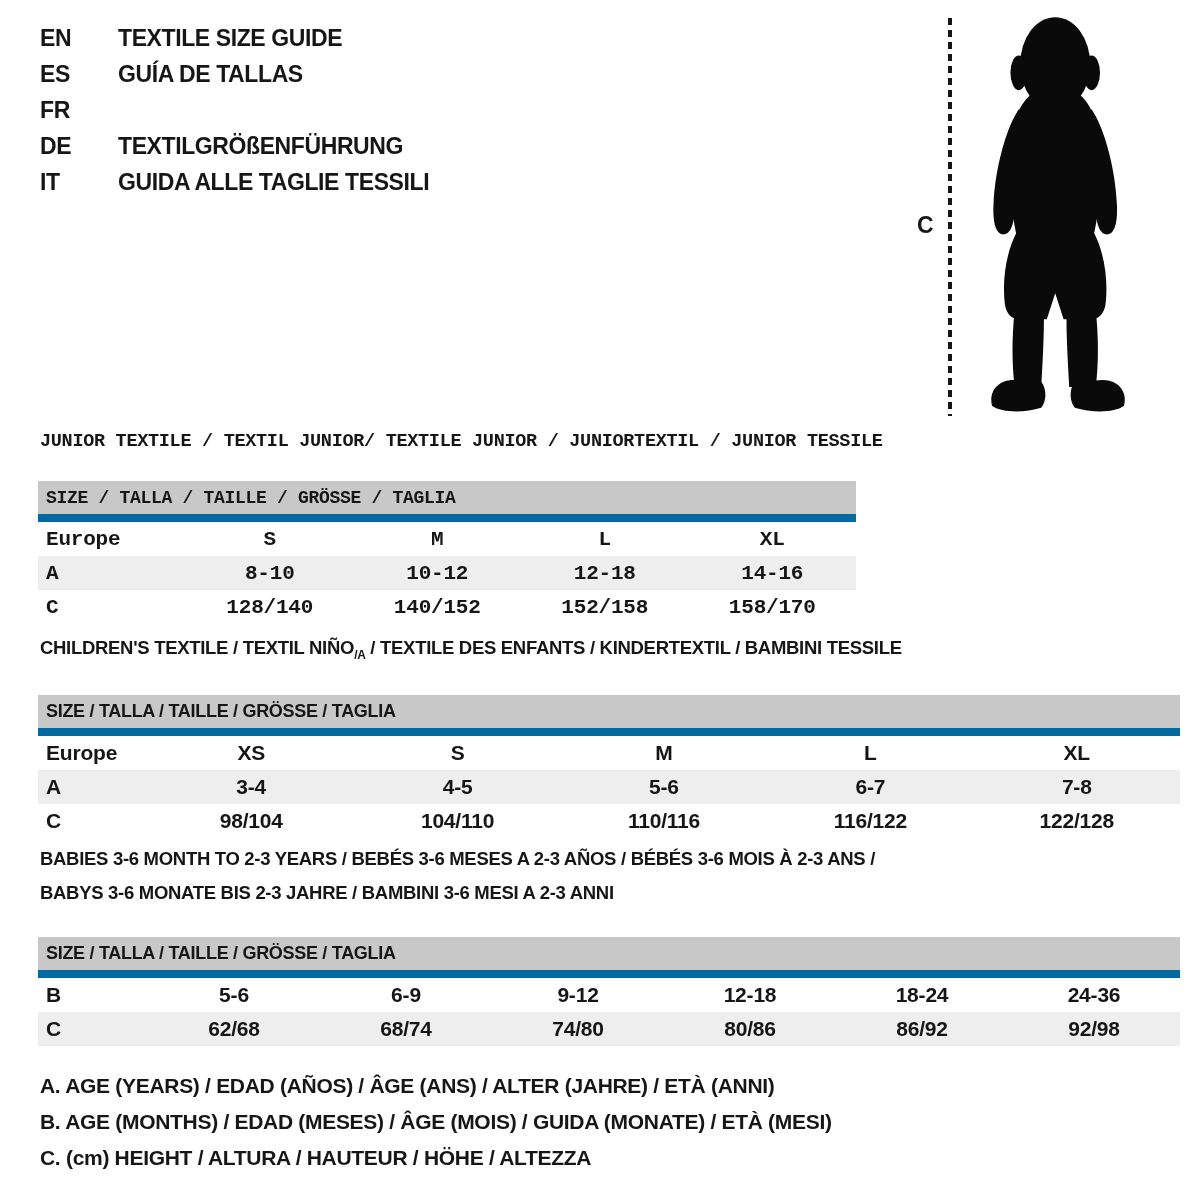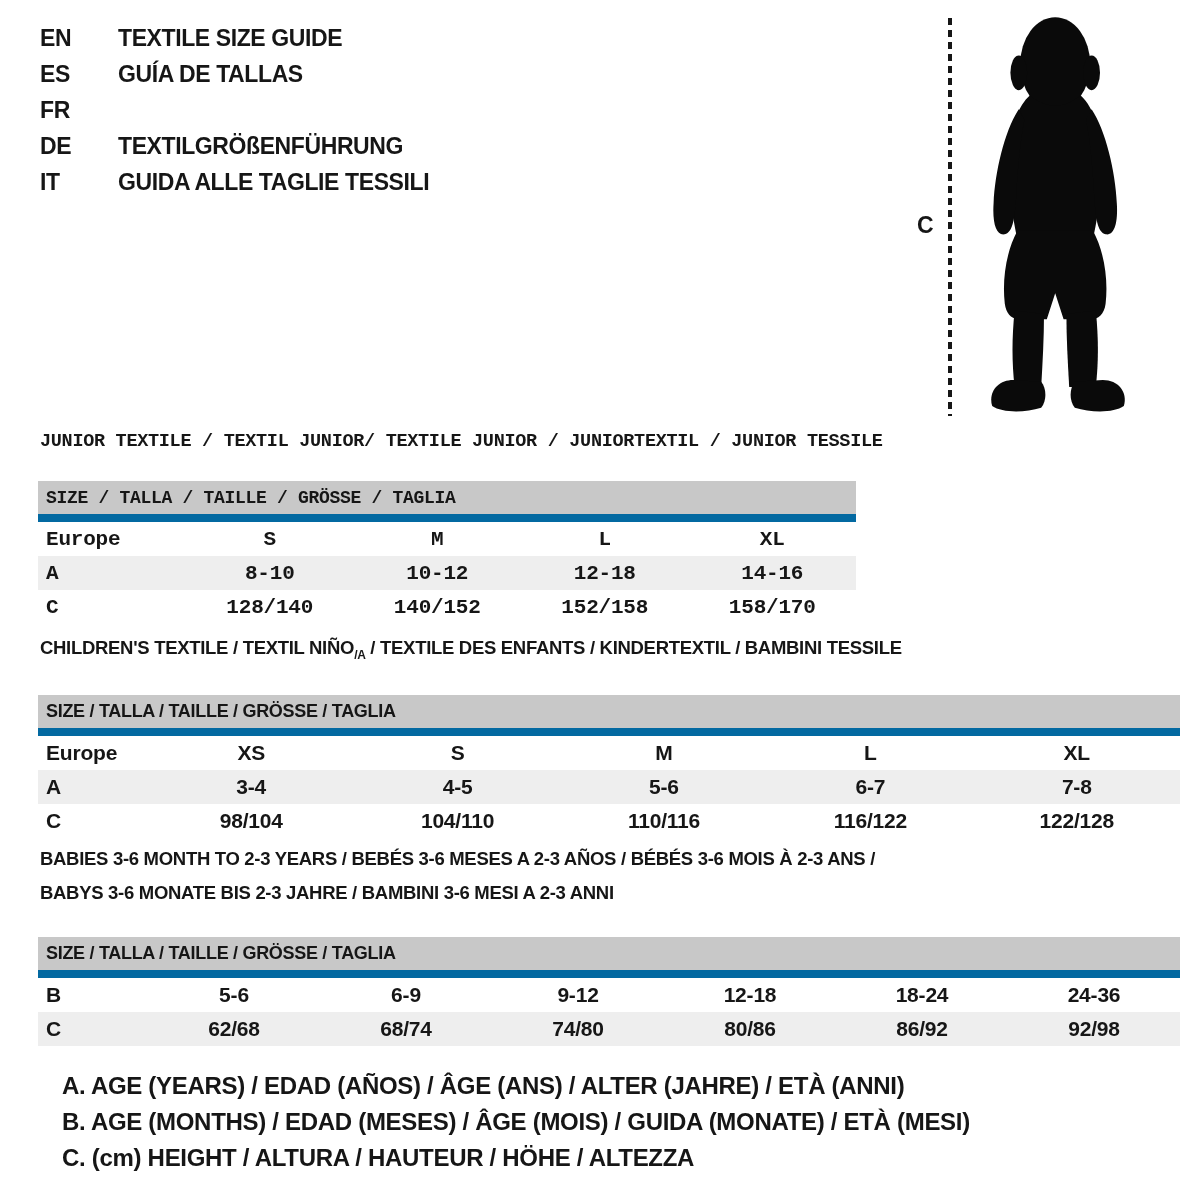--- a/index.html
+++ b/index.html
@@ -60,21 +60,21 @@
     height:34px;font-size:21px;letter-spacing:-0.2px;padding:0;
   }
   .size-table tbody th{text-align:left;padding-left:8px;font-weight:700;}
   .size-table tbody td{text-align:center;}
   .size-table tr.alt{background:var(--alt-bg);}
   .sec-junior col.c-label{width:148px;}
   .sec-children col.c-label, .sec-babies col.c-label{width:110px;}
 
   
   .notes{position:absolute;left:40px;top:1068px;}
-  .note-line{font-size:24px;line-height:36px;letter-spacing:-0.3px;white-space:nowrap;margin-left:22px;}
+  .note-line{font-size:21px;line-height:36px;letter-spacing:-0.3px;white-space:nowrap;}
 </style>
 </head>
 <body>
 
 <div class="canvas">
 
   <div class="languages">
     <div class="lang-row">
       <span class="lang-code">EN</span>
       <span class="lang-label">TEXTILE SIZE GUIDE</span>

